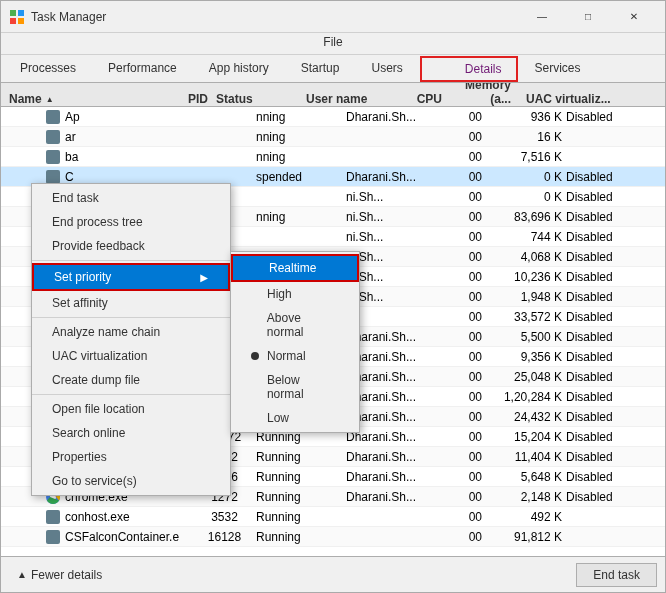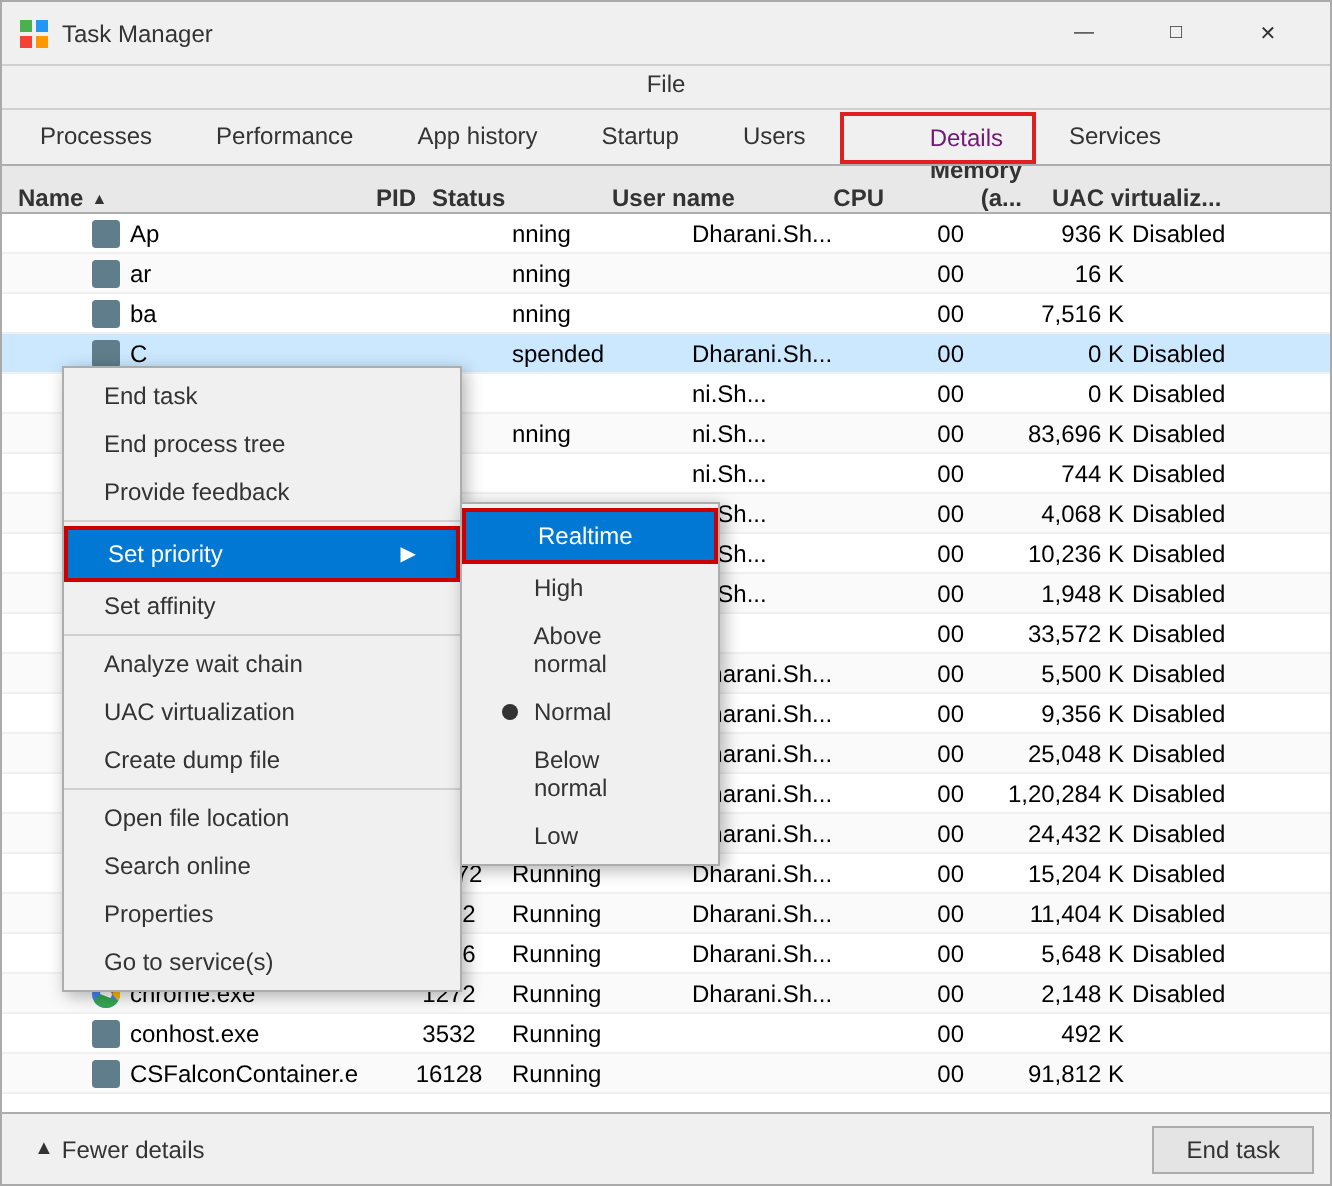--- a/index.html
+++ b/index.html
@@ -711,21 +711,21 @@
       <div class="ctx-item">End task</div>
       <div class="ctx-item">End process tree</div>
       <div class="ctx-item">Provide feedback</div>
       <div class="ctx-separator"></div>
       <div class="ctx-item priority-highlighted set-priority-highlighted">
         <span>Set priority</span>
         <span class="ctx-submenu-arrow">▶</span>
       </div>
       <div class="ctx-item">Set affinity</div>
       <div class="ctx-separator"></div>
-      <div class="ctx-item">Analyze wait chain</div>
+      <div class="ctx-item">Analyze name chain</div>
       <div class="ctx-item">UAC virtualization</div>
       <div class="ctx-item">Create dump file</div>
       <div class="ctx-separator"></div>
       <div class="ctx-item">Open file location</div>
       <div class="ctx-item">Search online</div>
       <div class="ctx-item">Properties</div>
       <div class="ctx-item">Go to service(s)</div>
     </div>
 
     <div class="submenu">

